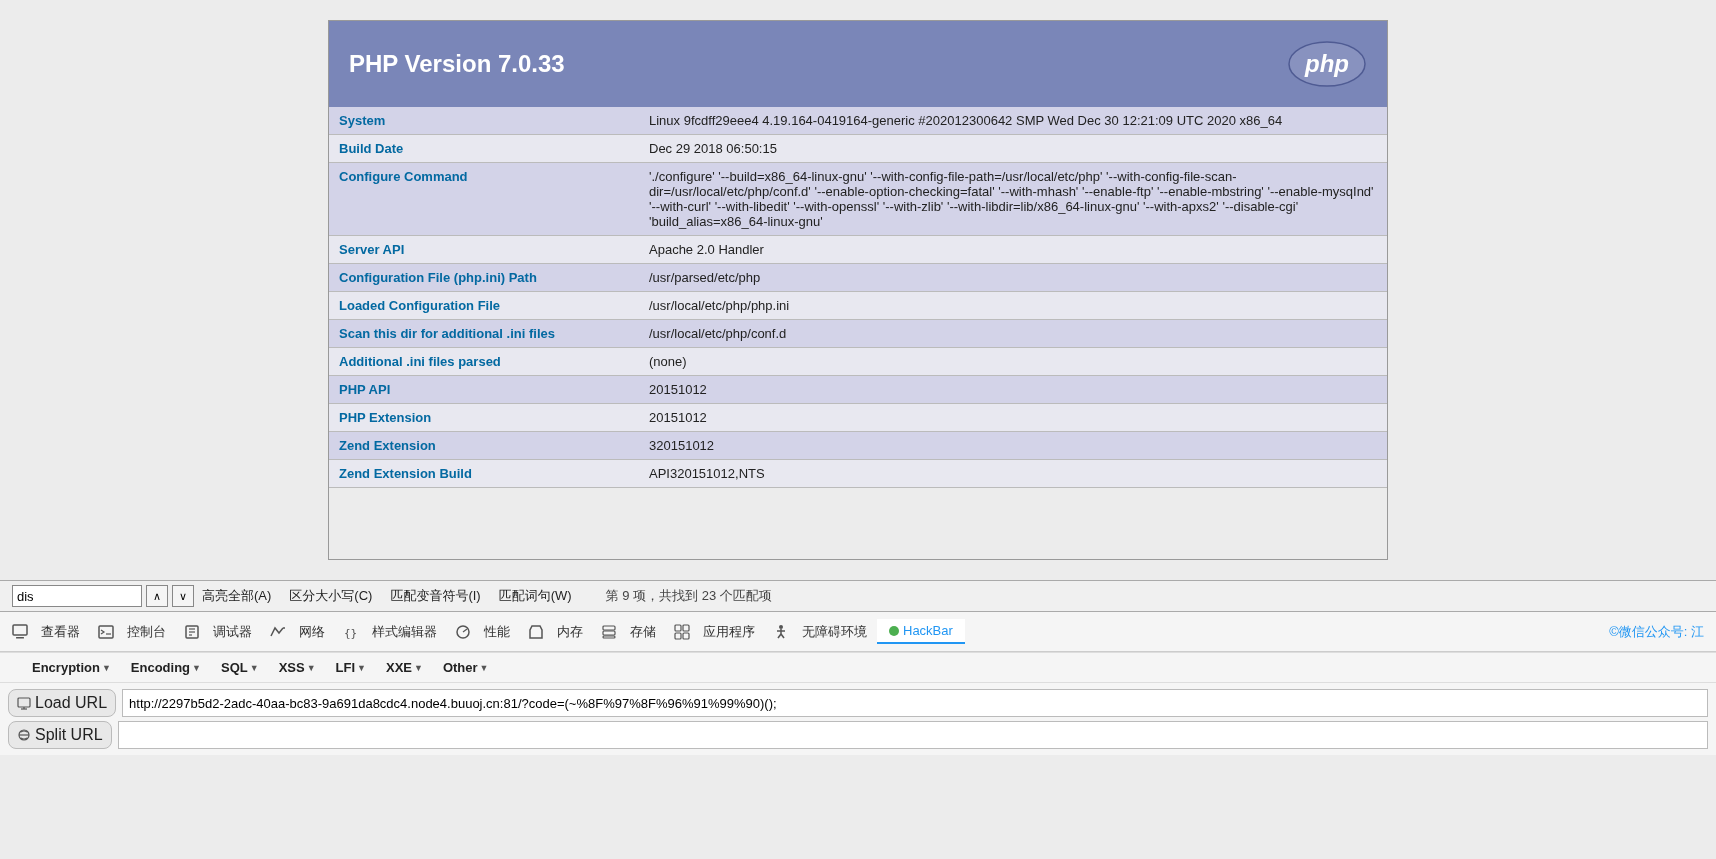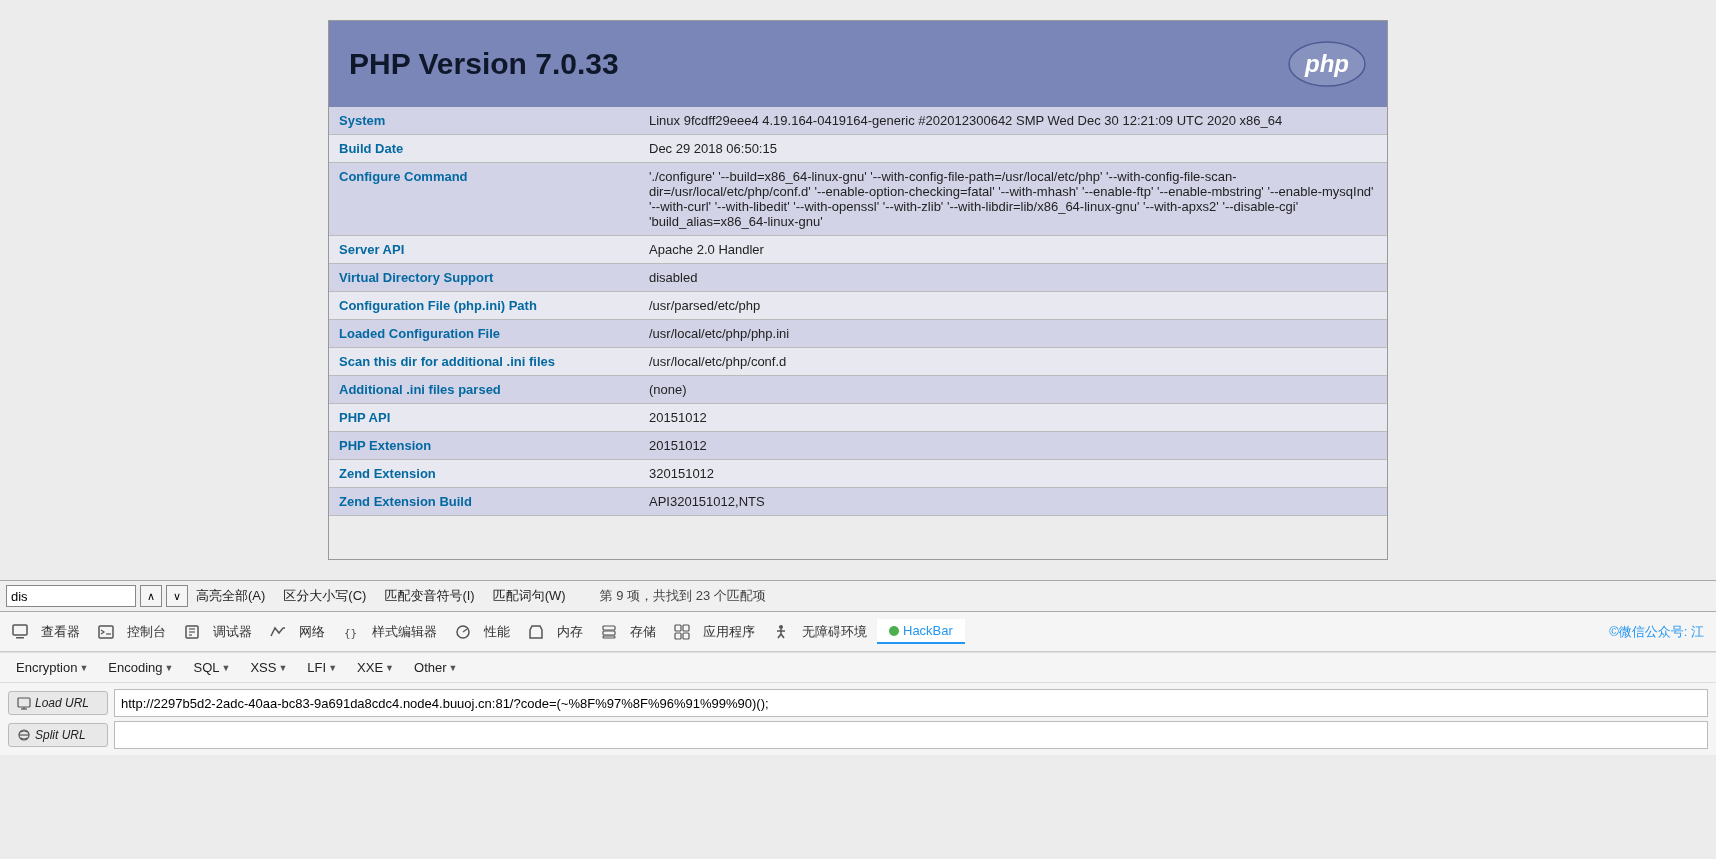--- a/index.html
+++ b/index.html
@@ -23,22 +23,22 @@
 
     
     .php-header {
       background: #7a86b8;
       padding: 18px 20px;
       display: flex;
       align-items: center;
       justify-content: space-between;
     }
     .php-header-title {
-      color: #0f172a;
-      font-size: 30px;
+      color: #ffffff;
+      font-size: 24px;
       font-weight: bold;
       font-family: Arial, sans-serif;
     }
     .php-logo {
       width: 80px;
       height: 50px;
     }
 
     
     .php-table {
@@ -79,20 +79,21 @@
       padding: 0 6px;
       gap: 4px;
     }
     .find-input {
       width: 130px;
       height: 22px;
       border: 1px solid #888;
       padding: 2px 4px;
       font-size: 13px;
       outline: none;
+      margin-left: 6px;
     }
     .find-btn {
       height: 22px;
       width: 22px;
       border: 1px solid #888;
       background: #f5f5f5;
       cursor: pointer;
       display: flex;
       align-items: center;
       justify-content: center;
@@ -178,22 +179,23 @@
     }
 
     
     .hackbar-menu {
       width: 100%;
       height: 30px;
       background: #f5f5f5;
       border-bottom: 1px solid #ddd;
       display: flex;
       align-items: center;
-      padding: 0 8px;
+      padding: 0 24px;
       gap: 4px;
+      font-weight: bold;
     }
     .menu-item {
       display: flex;
       align-items: center;
       gap: 2px;
       padding: 3px 8px;
       cursor: pointer;
       font-size: 13px;
       color: #222;
       border-radius: 3px;
@@ -215,27 +217,26 @@
       align-items: center;
       gap: 6px;
     }
     .hackbar-url-btn {
       display: flex;
       align-items: center;
       gap: 4px;
       padding: 4px 8px;
       background: #e8e8e8;
       border: 1px solid #bbb;
-      border-radius: 3px;
+      border-radius: 8px;
       cursor: pointer;
-      font-size: 12px;
+      font-size: 16px;
       color: #222;
       white-space: nowrap;
       min-width: 100px;
-      font-style: italic;
     }
     .hackbar-url-input {
       flex: 1;
       height: 28px;
       border: 1px solid #bbb;
       padding: 2px 6px;
       font-size: 13px;
       background: #fff;
       outline: none;
     }
@@ -274,24 +275,20 @@
             <td>Build Date</td>
             <td>Dec 29 2018 06:50:15</td>
           </tr>
           <tr>
             <td>Configure Command</td>
             <td>'./configure' '--build=x86_64-linux-gnu' '--with-config-file-path=/usr/local/etc/php' '--with-config-file-scan-dir=/usr/local/etc/php/conf.d' '--enable-option-checking=fatal' '--with-mhash' '--enable-ftp' '--enable-mbstring' '--enable-mysqInd' '--with-curl' '--with-libedit' '--with-openssl' '--with-zlib' '--with-libdir=lib/x86_64-linux-gnu' '--with-apxs2' '--disable-cgi' 'build_alias=x86_64-linux-gnu'</td>
           </tr>
           <tr>
             <td>Server API</td>
             <td>Apache 2.0 Handler</td>
-          </tr>
-          <tr>
-            <td>Virtual Directory Support</td>
-            <td>disabled</td>
           </tr>
           <tr>
             <td>Configuration File (php.ini) Path</td>
             <td>/usr/parsed/etc/php</td>
           </tr>
           <tr>
             <td>Loaded Configuration File</td>
             <td>/usr/local/etc/php/php.ini</td>
           </tr>
           <tr>

